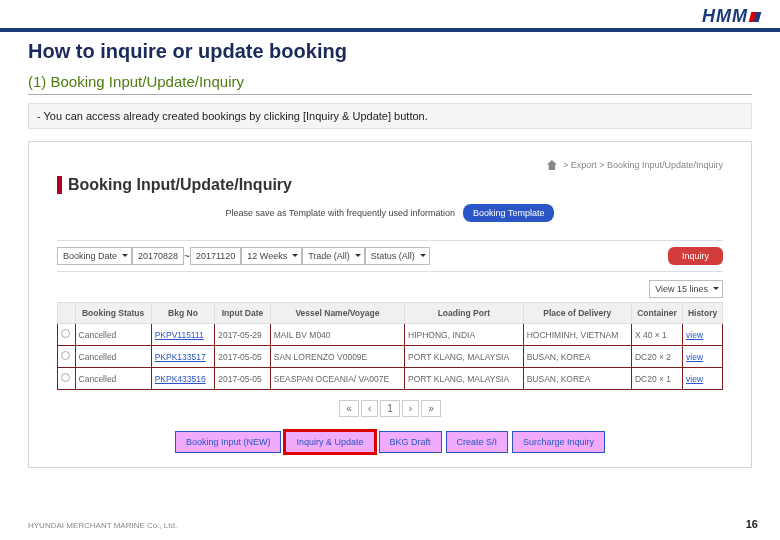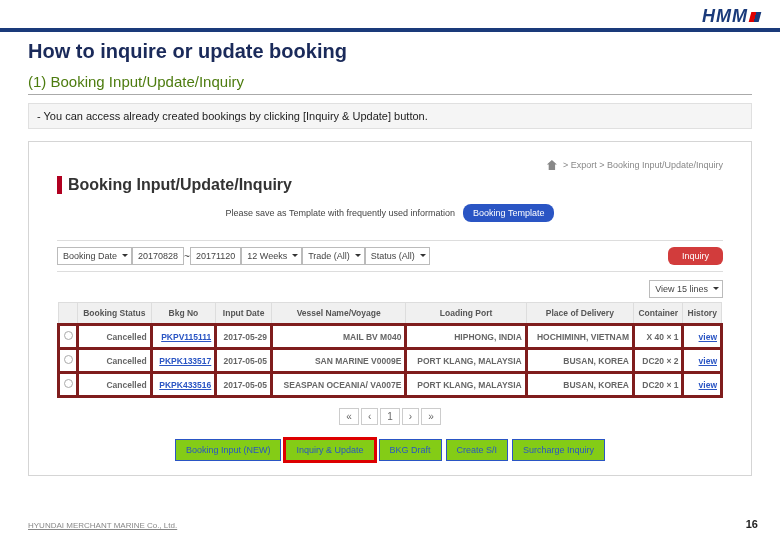--- a/index.html
+++ b/index.html
@@ -21,29 +21,29 @@
   .tool-row { display:flex; justify-content:center; align-items:center; gap:8px; font-size:9px; margin-bottom:18px; }
   .btn-blue { background:#2a55c4; color:#fff; padding:4px 10px; border-radius:8px; font-size:9px; }
   .filters { display:flex; align-items:center; border-top:1px solid #ddd; border-bottom:1px solid #ddd; padding:6px 0; margin-bottom:8px; flex-wrap:nowrap; }
   .sel { border:1px solid #bbb; padding:3px 14px 3px 5px; font-size:9px; background:#fff; position:relative; white-space:nowrap; }
   .sel::after { content:""; position:absolute; right:3px; top:50%; margin-top:-2px; border:3px solid transparent; border-top-color:#333; }
   .txt { border:1px solid #bbb; padding:3px 5px; font-size:9px; background:#fff; white-space:nowrap; }
   .btn-red { background:#d23c3c; color:#fff; padding:4px 14px; font-size:9px; margin-left:auto;border-radius:6px; }
   .view-row { display:flex; justify-content:flex-end; margin-bottom:4px; }
   table { width:100%; border-collapse:collapse; font-size:8.5px; }
   th { background:#f0f0f0; border:1px solid #ddd; padding:5px 3px; font-weight:600; color:#555; }
-  td { border:3px solid #7f1d1d; padding:5px 3px; text-align:right; color:#666;font-weight:bold; }
+  td { border:1px solid #7f1d1d; padding:5px 3px; text-align:left; color:#666; }
   td a { color:#2a55c4; text-decoration:underline; }
   .radio { width:9px; height:9px; border:1px solid #aaa; border-radius:50%; display:inline-block; }
   .pager { text-align:center; margin:10px 0 14px; font-size:10px; color:#666; }
   .pager span { display:inline-block; border:1px solid #ccc; padding:2px 6px; margin:0 1px; }
   .bottom-btns { display:flex; justify-content:center; gap:4px; }
-  .bottom-btns .b { border:1px solid #2a55c4; color:#2a55c4; padding:5px 10px; font-size:9px; background:#84cc16; }
+  .bottom-btns .b { border:1px solid #2a55c4; color:#2a55c4; padding:5px 10px; font-size:9px; background:#f0abfc; }
   .bottom-btns .hl { outline:3px solid #d00; outline-offset:-1px; }
-  .footer { position:absolute; bottom:10px; left:28px; font-size:8px; color:#888;text-decoration:underline; }
+  .footer { position:absolute; bottom:10px; left:28px; font-size:8px; color:#888; }
   .pagenum { position:absolute; bottom:10px; right:22px; font-size:11px; font-weight:bold; }
 </style>
 </head>
 <body>
 
 <div class="logo">HMM</div>
 <div class="top-rule"></div>
 
 <div class="page">
   <h1>How to inquire or update booking</h1>
@@ -101,21 +101,21 @@
             <td>HIPHONG, INDIA</td>
             <td>HOCHIMINH, VIETNAM</td>
             <td>X 40 × 1</td>
             <td><a>view</a></td>
           </tr>
           <tr>
             <td><span class="radio"></span></td>
             <td>Cancelled</td>
             <td><a>PKPK133517</a></td>
             <td>2017-05-05</td>
-            <td>SAN MARINE V0009E</td>
+            <td>SAN LORENZO V0009E</td>
             <td>PORT KLANG, MALAYSIA</td>
             <td>BUSAN, KOREA</td>
             <td>DC20 × 2</td>
             <td><a>view</a></td>
           </tr>
           <tr>
             <td><span class="radio"></span></td>
             <td>Cancelled</td>
             <td><a>PKPK433516</a></td>
             <td>2017-05-05</td>

